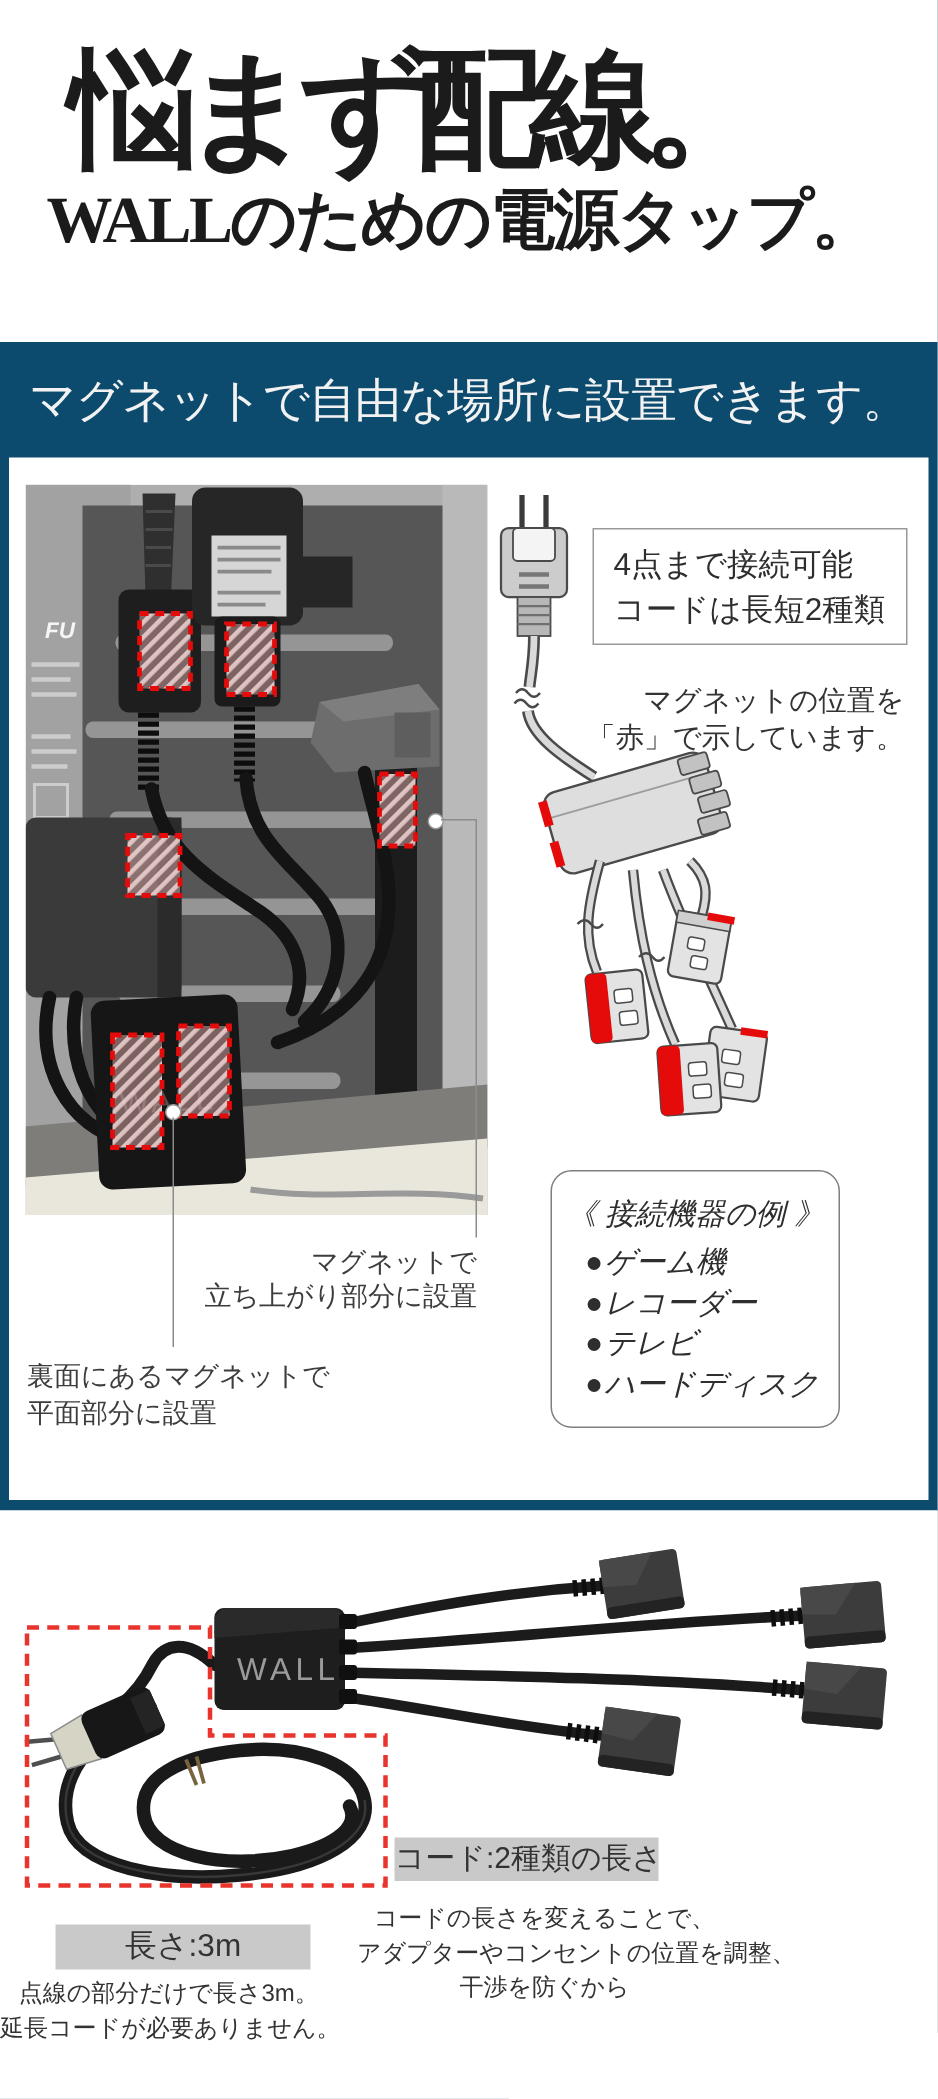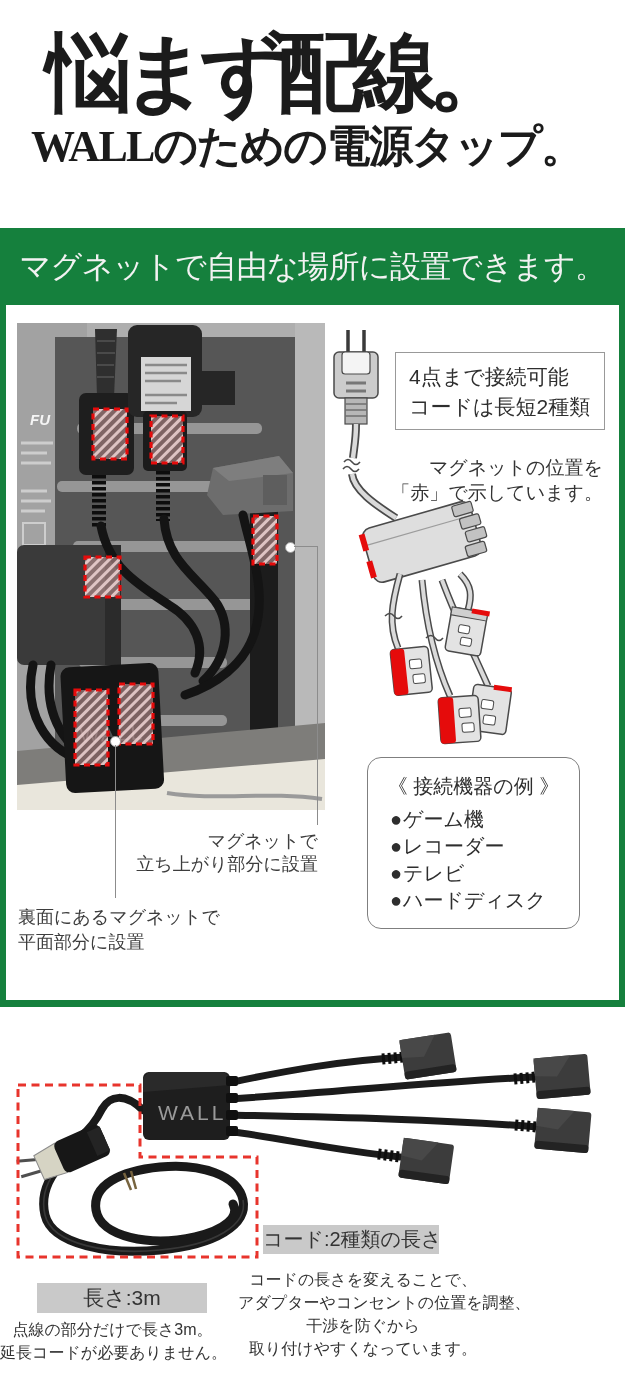--- a/index.html
+++ b/index.html
@@ -9,36 +9,36 @@
   
   .header{height:228px;box-sizing:border-box;padding-top:26px;overflow:hidden;margin-left:24px;}
   .main-title{font-family:"Liberation Serif","DejaVu Serif",serif;
     font-size:86px;font-weight:700;color:#1b1b1b;letter-spacing:-0.12em;
     margin-left:22px;line-height:1.1;white-space:nowrap;}
   .sub-title{font-family:"Liberation Serif","DejaVu Serif",serif;
     font-size:44px;font-weight:700;color:#1b1b1b;letter-spacing:-0.04em;
     margin-left:7px;margin-top:2px;line-height:1.1;white-space:nowrap;}
 
   
-  .feature-frame{position:absolute;left:0;top:228px;width:625px;height:779px;background:#15803d;}
+  .feature-frame{position:absolute;left:0;top:228px;width:625px;height:779px;background:#0c4a6e;}
   .banner-title{height:77px;line-height:77px;text-align:center;color:#f2f2f2;
     font-family:"Liberation Serif","DejaVu Serif",serif;font-size:31px;letter-spacing:-0.02em;white-space:nowrap;}
   .frame-inner{position:absolute;left:6px;top:77px;width:613px;height:695px;background:#ffffff;}
 
   .install-photo{position:absolute;left:11px;top:18px;width:332px;height:487px;overflow:hidden;}
   .diagram{position:absolute;left:324px;top:23px;width:290px;height:460px;}
 
   .spec-box{position:absolute;left:389px;top:47px;width:210px;height:78px;background:#fff;
     border:1px solid #999;box-sizing:border-box;padding:9px 0 0 13px;
     font-size:21px;line-height:30px;color:#2e2e2e;white-space:nowrap;}
   .magnet-note{position:absolute;right:16px;top:150px;text-align:right;
     font-size:19px;line-height:25px;color:#333;white-space:nowrap;}
 
-  .devices-box{position:absolute;left:361px;top:452px;width:213px;height:172px;background:#fff;
-    border:1px solid #7f7f7f;border-radius:14px;box-sizing:border-box;padding-top:15px;}
+  .devices-box{position:absolute;left:361px;top:475px;width:193px;height:172px;background:#fff;
+    border:1px solid #7f7f7f;border-radius:14px;box-sizing:border-box;padding-top:15px;font-style:italic;}
   .devices-title{text-align:center;font-size:20px;color:#2e2e2e;margin-bottom:6px;white-space:nowrap;}
   .device-item{font-size:20px;line-height:27px;color:#2e2e2e;padding-left:22px;white-space:nowrap;}
   .device-item .bullet{margin-right:1px;}
 
   .annotation-standing{position:absolute;right:301px;top:525px;text-align:right;
     font-size:18px;line-height:23px;color:#3d3d3d;white-space:nowrap;}
   .annotation-flat{position:absolute;left:12px;top:600px;text-align:left;
     font-size:18px;line-height:25px;color:#3d3d3d;white-space:nowrap;}
 
   .leader{position:absolute;background:#8c8c8c;}
@@ -357,15 +357,14 @@
   <div class="length-desc">
     <span class="line">点線の部分だけで長さ3m。</span>
     <span class="line">延長コードが必要ありません。</span>
   </div>
 
   <div class="gray-label cord-label">コード:2種類の長さ</div>
   <div class="cord-desc">
     <span class="line">コードの長さを変えることで、</span>
     <span class="line">アダプターやコンセントの位置を調整、</span>
     <span class="line">干渉を防ぐから</span>
-    <span class="line">取り付けやすくなっています。</span>
   </div>
 </div>
 
 </body></html>

